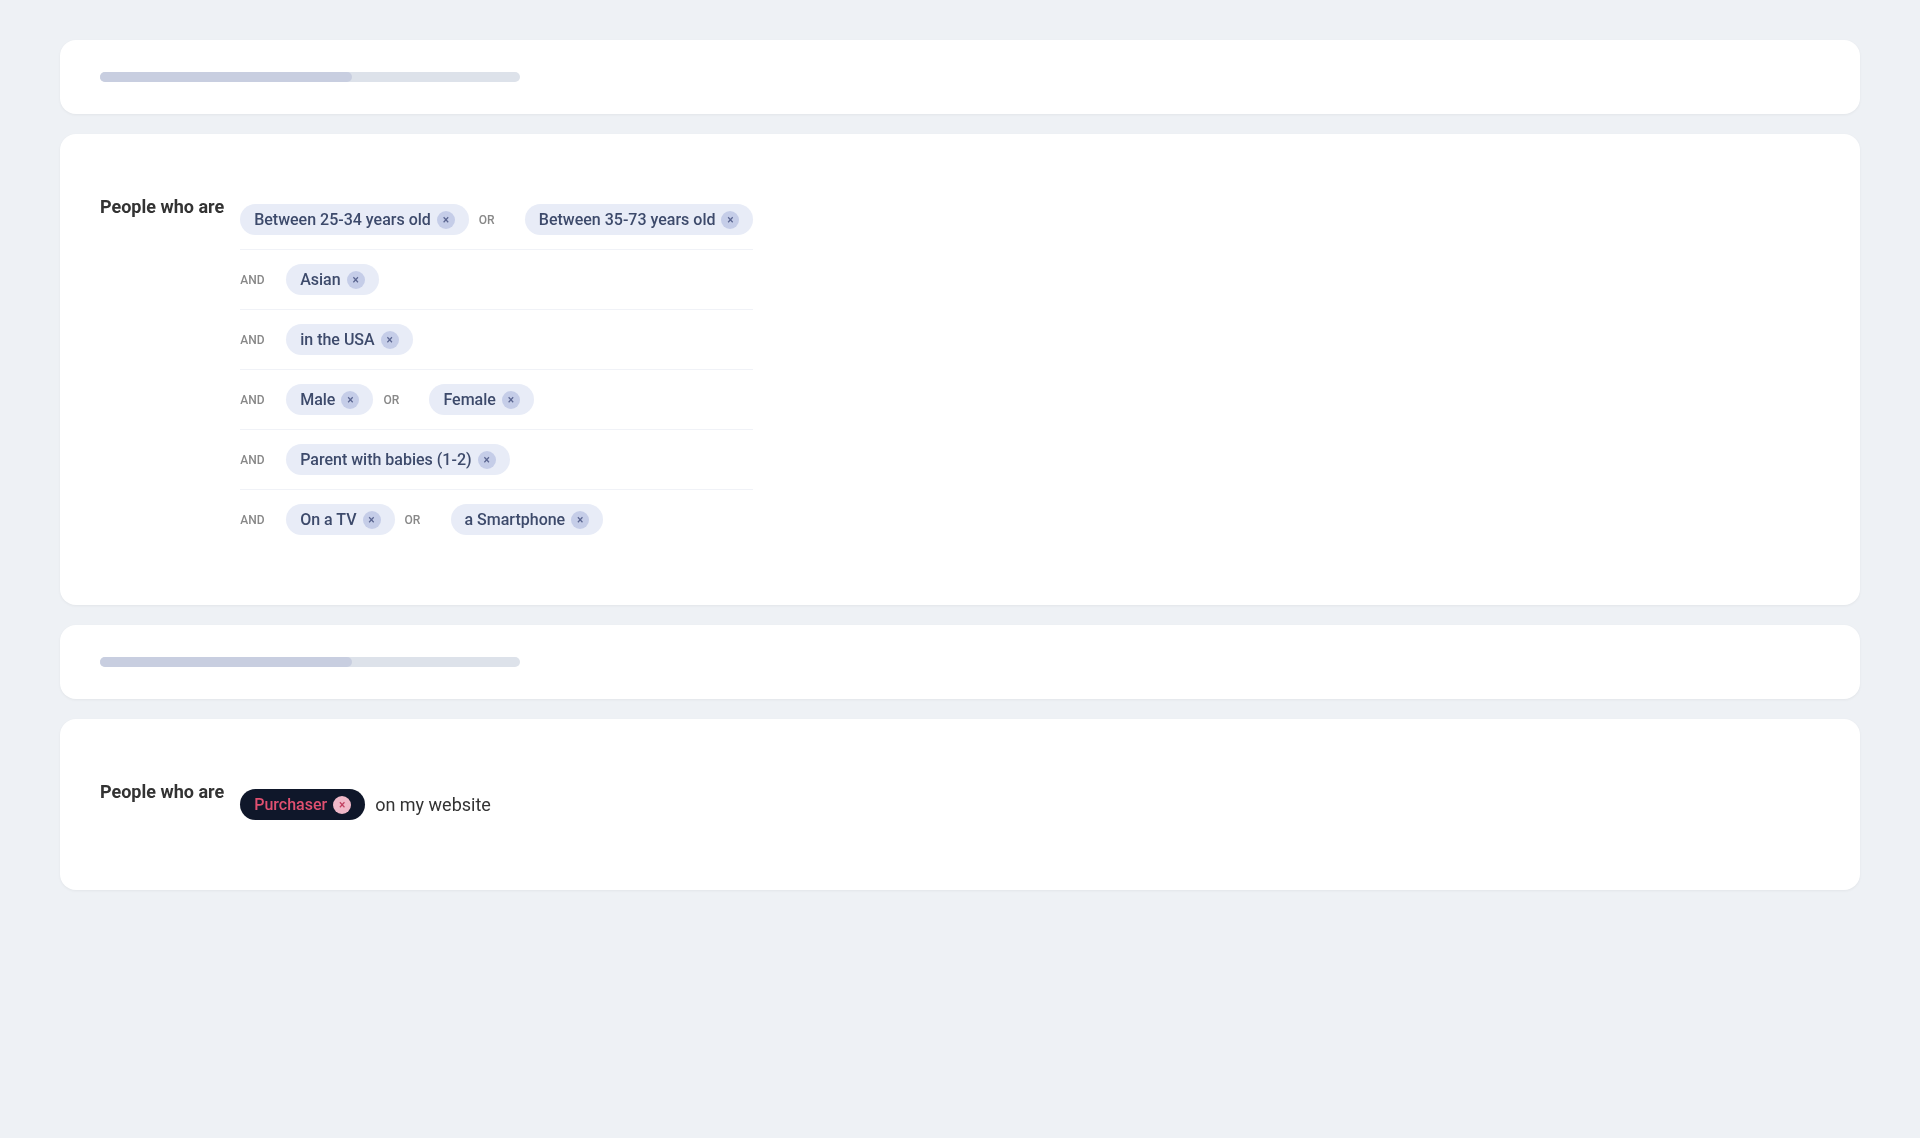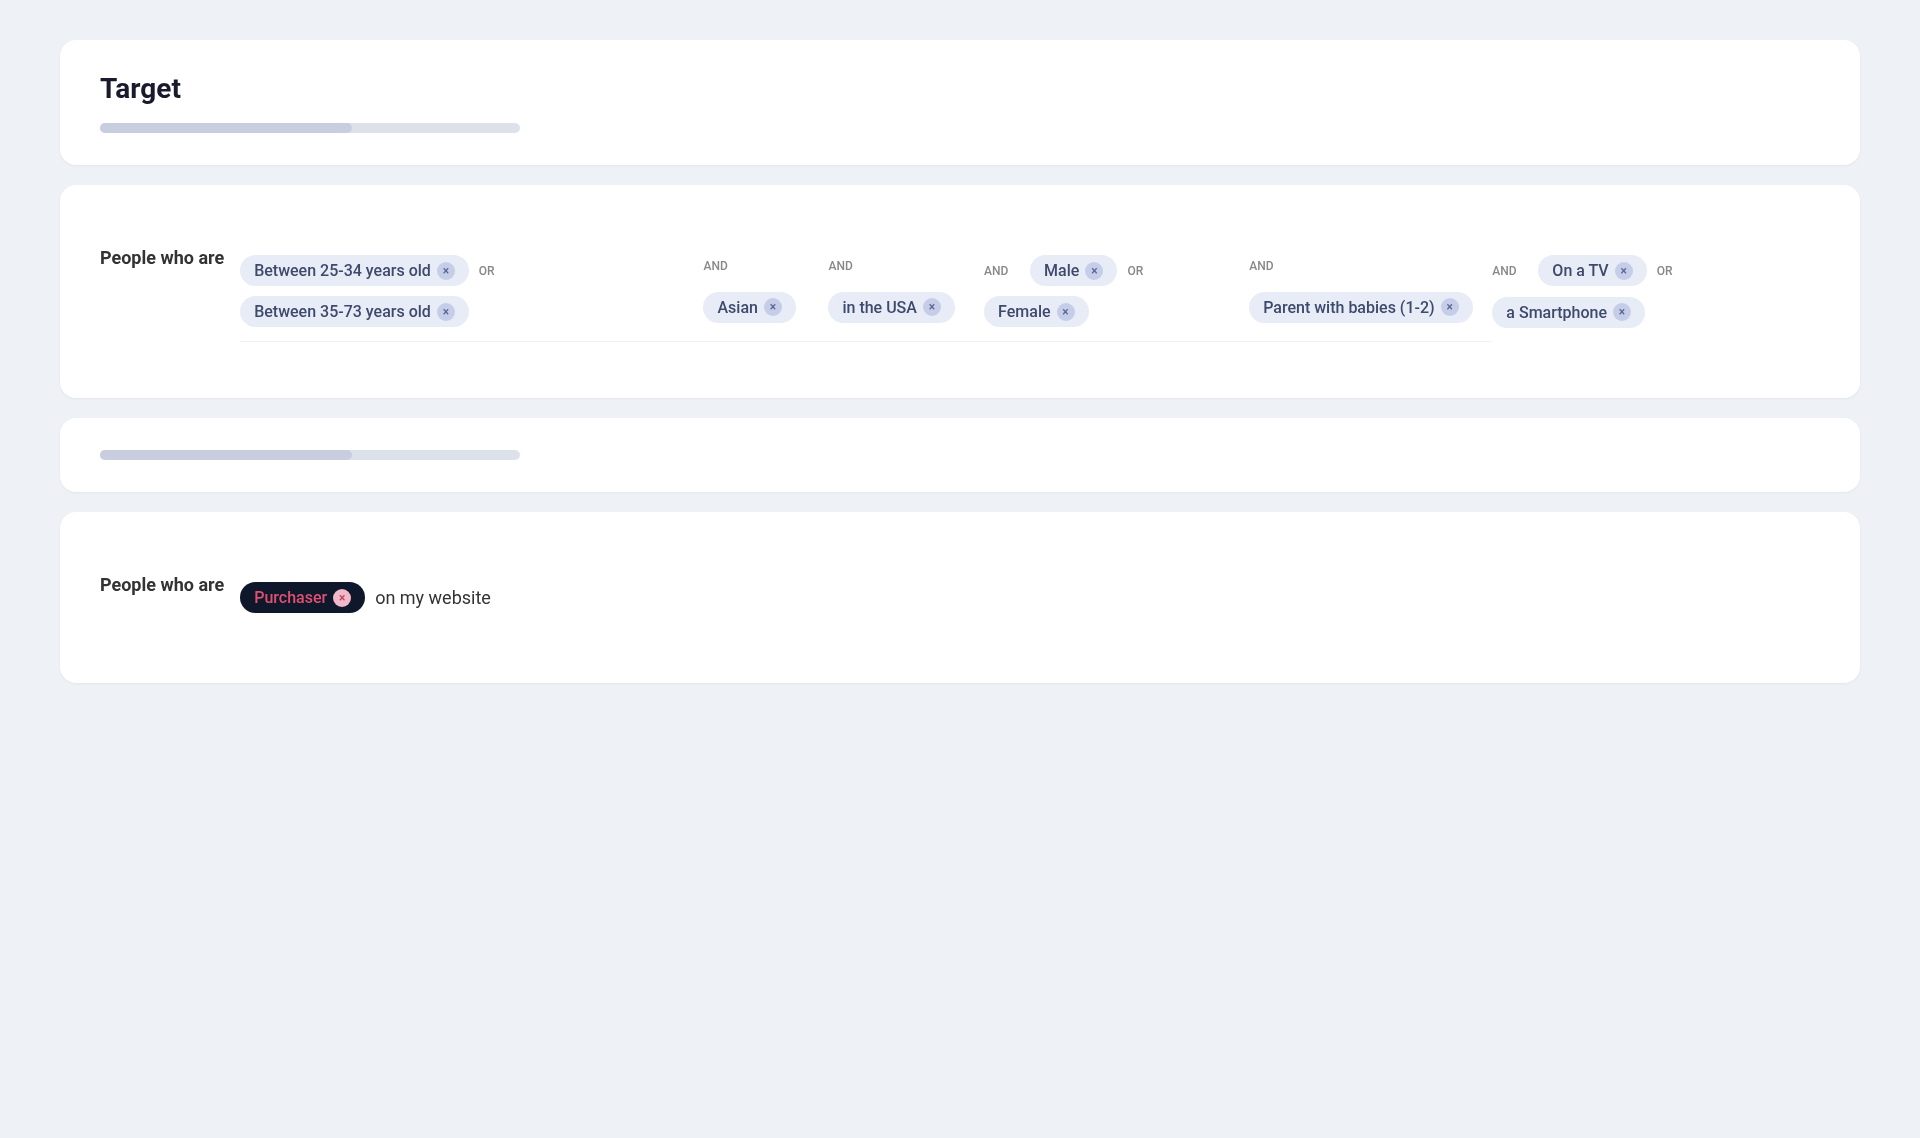--- a/index.html
+++ b/index.html
@@ -116,29 +116,28 @@
     .people-label {
       font-size: 18px;
       color: #333;
       font-weight: 700;
       white-space: nowrap;
       padding-top: 6px;
     }
 
     .conditions-block {
       display: flex;
-      flex-direction: row;
+      flex-direction: column;
       gap: 0;
     }
   </style>
 </head>
 <body>
 
 <div class="card">
-  <div class="card-title">Target</div>
   <div class="progress-bar-container">
     <div class="progress-bar-fill" style="width: 60%"></div>
   </div>
 </div>
 
 <div class="card">
   <div class="people-section">
     <div class="people-label">People who are</div>
     <div class="conditions-block">
 

